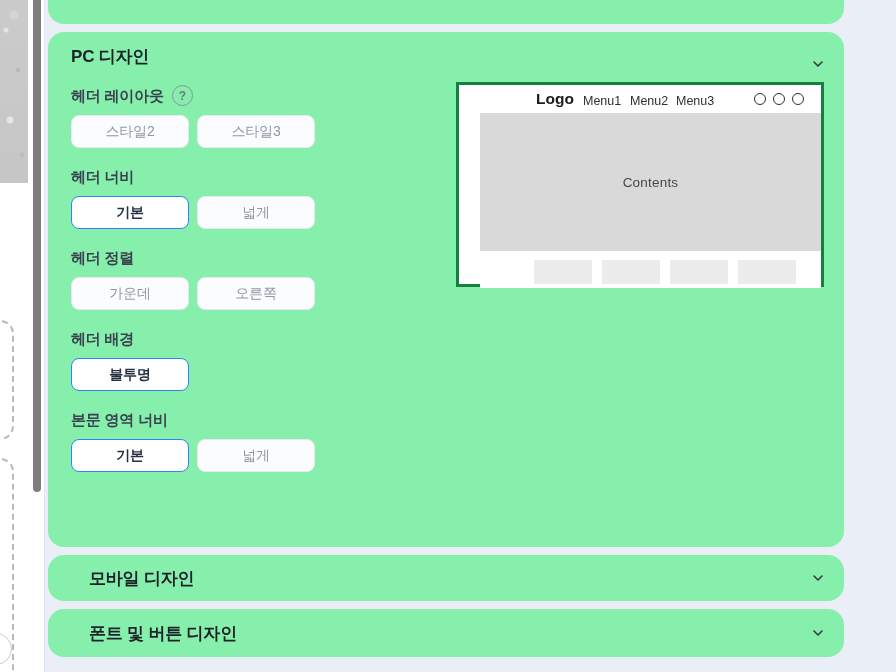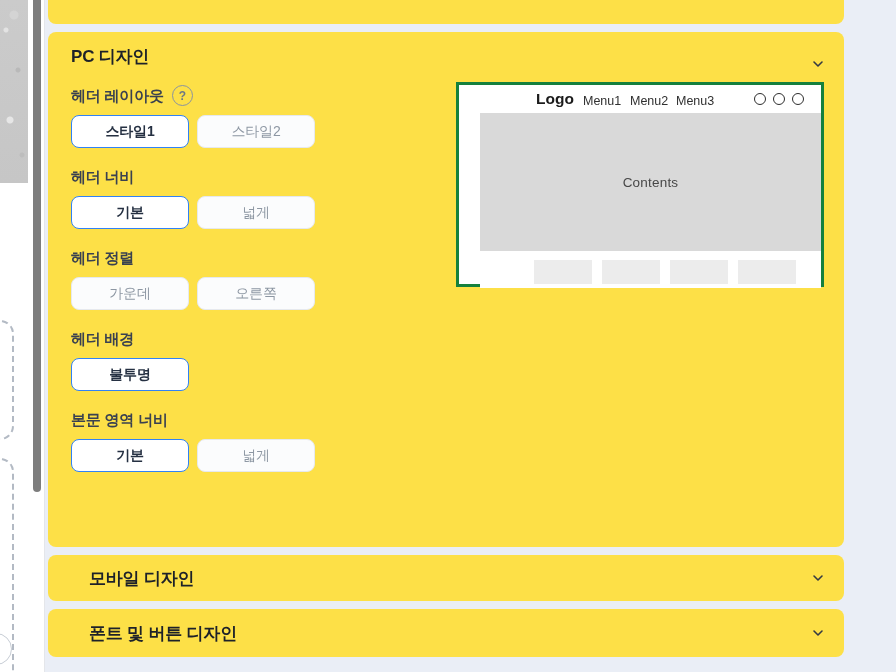--- a/index.html
+++ b/index.html
@@ -35,22 +35,22 @@
   }
 
   
   .scroll-thumb {
     position:absolute; left:33px; top:-8px; width:8px; height:500px;
     background:#7d7d7d; border-radius:4px; z-index:3;
   }
 
   
   .card {
-    position:absolute; left:48px; width:796px; background:#fde047;
-    border-radius:8px;
+    position:absolute; left:48px; width:796px; background:#86efac;
+    border-radius:16px;
   }
   .card-top { top:-18px; height:42px; }
   .card-pc { top:32px; height:515px; padding:13px 23px 0 23px; }
   .card-collapsed { height:46px; display:flex; align-items:center; padding:0 41px; cursor:pointer; }
   .card-mobile { top:555px; }
   .card-font { top:609px; height:48px; }
 
   .sec-title { font-size:17px; font-weight:700; color:#1d2129; letter-spacing:-0.2px; }
   .chev { position:absolute; right:18px; top:50%; transform:translateY(-50%); width:16px; height:16px; }
   .card-pc .chev { top:24px; transform:none; }
@@ -115,22 +115,22 @@
   <svg class="chev" viewBox="0 0 24 24" fill="none" stroke="#343a43" stroke-width="2.4" stroke-linecap="round" stroke-linejoin="round">
       <path d="M6 9l6 6 6-6"></path>
     </svg>
 
   <div class="group first">
     <div class="group-label">
       <span>헤더 레이아웃</span>
       <span class="help">?</span>
     </div>
     <div class="opt-row">
-      <button class="opt selected">스타일1</button>
       <button class="opt">스타일2</button>
+      <button class="opt">스타일3</button>
     </div>
   </div>
 
   <div class="group">
     <div class="group-label">
       <span>헤더 너비</span>
     </div>
     <div class="opt-row">
       <button class="opt selected">기본</button>
       <button class="opt">넓게</button>

